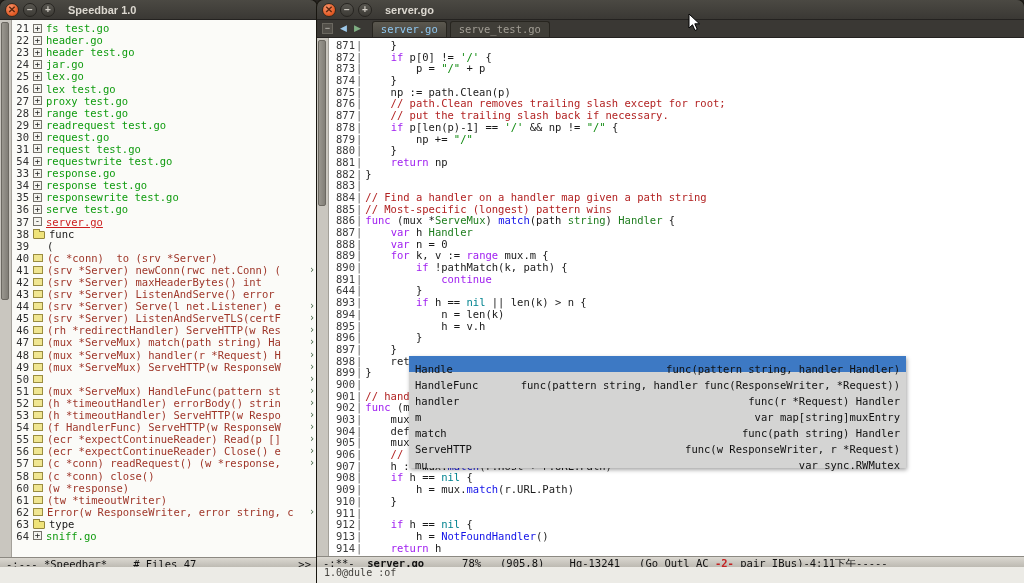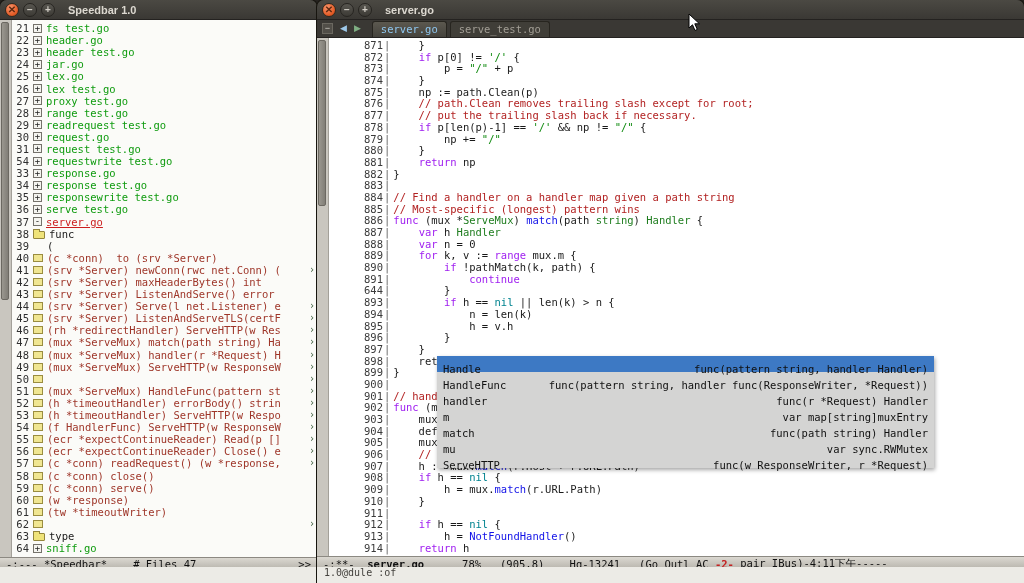--- a/index.html
+++ b/index.html
@@ -46,21 +46,21 @@
             align-items:flex-end; padding:0 3px; gap:3px; border-bottom:1px solid #242220; }
   .tbar-minus { width:11px; height:11px; background:#514e48; border:1px solid #6b6860; color:#d8d4cc;
                 font-size:9px; line-height:8px; text-align:center; margin:0 2px 3px 2px; }
   .tbar-btn { color:#9ec9ea; font-size:9px; margin:0 2px 4px 2px; line-height:9px; }
   .tbar-btn.fwd { color:#7fae83; }
   .tab { font-size:10.5px; font-family:"DejaVu Sans Mono",monospace; padding:1px 8px 2px; border:1px solid #27251f;
          border-bottom:none; border-radius:3px 3px 0 0; white-space:pre; }
   .tab.active { background:linear-gradient(#5b584f,#45433d); color:#8fc7f0; margin-left:6px; }
   .tab.inactive { background:#403e38; color:#a29e95; }
 
-  .ed-area { position:absolute; top:38px; bottom:27px; left:0; right:0; background:#ffffff; display:flex; overflow:hidden;gap:28px; }
+  .ed-area { position:absolute; top:38px; bottom:27px; left:0; right:0; background:#ffffff; display:flex; overflow:hidden; }
   .ed-main { flex:1; position:relative; overflow:hidden; font-family:"DejaVu Sans Mono",monospace;
              font-size:10.5px; padding-top:2px; }
   .ed-row { height:11.7px; line-height:11.7px; display:flex; white-space:pre; }
   .ed-num { width:26px; text-align:right; color:#3a3a3a; flex:none; }
   .ed-sep { color:#666; padding:0 3px 0 1px; flex:none; }
   .ed-code { white-space:pre; color:#1a1a1a; }
   .seg-p  { color:#1a1a1a; }
   .seg-k  { color:#a020f0; }
   .seg-c  { color:#b22222; }
   .seg-s  { color:#0f8a0f; }
@@ -72,21 +72,21 @@
   .popup { position:absolute; left:80px; top:318px; width:497px; background:#d4d4d3;
            box-shadow:1px 2px 4px rgba(0,0,0,.35); font-family:"DejaVu Sans Mono",monospace; font-size:10.5px; z-index:20; }
   .pu-row { height:15px; line-height:11.6px; display:flex; justify-content:space-between; padding:8px 6px;
             color:#101010; white-space:pre; }
   .pu-row.sel { background:#3d79c4; }
 
   
   .modeline { position:absolute; left:0; right:0; bottom:12px; height:15px;
               background:linear-gradient(#dbd8d1,#b4b1a9); border-top:1px solid #8c8982; border-bottom:1px solid #7e7b74;
               font-family:"DejaVu Sans Mono",monospace; font-size:10.5px; color:#111;
-              display:flex; align-items:center; padding:0 6px; overflow:hidden; }
+              display:flex; align-items:flex-start; padding:0 6px; overflow:hidden; }
   .win-left .modeline { height:14px; }
   .modeline span { white-space:pre; }
   .ml-buffer { font-weight:bold; }
   .ml-red { color:#c42222; font-weight:bold; }
   .ml-center { margin-left:26px; }
   .ml-right { margin-left:auto; }
   .echo { position:absolute; bottom:0; left:0; right:0; height:16px; background:#ecebe6;
           font-family:"DejaVu Sans Mono",monospace; font-size:10px; color:#44423e; padding:0 7px;
           line-height:12px; white-space:pre; overflow:hidden; }
 
@@ -140,24 +140,23 @@
           <div class="sb-row"><span class="sb-num">49</span><span class="sb-tag"></span><span class="sb-label tag">(mux *ServeMux) ServeHTTP(w ResponseW</span><span class="sb-arrow">›</span></div>
           <div class="sb-row"><span class="sb-num">50</span><span class="sb-tag"></span><span class="sb-arrow">›</span></div>
           <div class="sb-row"><span class="sb-num">51</span><span class="sb-tag"></span><span class="sb-label tag">(mux *ServeMux) HandleFunc(pattern st</span><span class="sb-arrow">›</span></div>
           <div class="sb-row"><span class="sb-num">52</span><span class="sb-tag"></span><span class="sb-label tag">(h *timeoutHandler) errorBody() strin</span><span class="sb-arrow">›</span></div>
           <div class="sb-row"><span class="sb-num">53</span><span class="sb-tag"></span><span class="sb-label tag">(h *timeoutHandler) ServeHTTP(w Respo</span><span class="sb-arrow">›</span></div>
           <div class="sb-row"><span class="sb-num">54</span><span class="sb-tag"></span><span class="sb-label tag">(f HandlerFunc) ServeHTTP(w ResponseW</span><span class="sb-arrow">›</span></div>
           <div class="sb-row"><span class="sb-num">55</span><span class="sb-tag"></span><span class="sb-label tag">(ecr *expectContinueReader) Read(p []</span><span class="sb-arrow">›</span></div>
           <div class="sb-row"><span class="sb-num">56</span><span class="sb-tag"></span><span class="sb-label tag">(ecr *expectContinueReader) Close() e</span><span class="sb-arrow">›</span></div>
           <div class="sb-row"><span class="sb-num">57</span><span class="sb-tag"></span><span class="sb-label tag">(c *conn) readRequest() (w *response,</span><span class="sb-arrow">›</span></div>
           <div class="sb-row"><span class="sb-num">58</span><span class="sb-tag"></span><span class="sb-label tag">(c *conn) close()</span></div>
-          <div class="sb-row"><span class="sb-num">59</span><span class="sb-tag"></span><span class="sb-label tag">(c *conn) serve()</span></div>
           <div class="sb-row"><span class="sb-num">60</span><span class="sb-tag"></span><span class="sb-label tag">(w *response)</span></div>
           <div class="sb-row"><span class="sb-num">61</span><span class="sb-tag"></span><span class="sb-label tag">(tw *timeoutWriter)</span></div>
-          <div class="sb-row"><span class="sb-num">62</span><span class="sb-tag"></span><span class="sb-arrow">›</span></div>
+          <div class="sb-row"><span class="sb-num">62</span><span class="sb-tag"></span><span class="sb-label tag">Error(w ResponseWriter, error string, c</span><span class="sb-arrow">›</span></div>
           <div class="sb-row"><span class="sb-num">63</span><span class="sb-folder"></span><span class="sb-label plain">type</span></div>
           <div class="sb-row"><span class="sb-num">64</span><span class="sb-box">+</span><span class="sb-label file">sniff.go</span></div>
         </div>
     </div>
     <div class="modeline">
       <span>-:--- *Speedbar*</span>
       <span class="ml-center"># Files 47</span>
       <span class="ml-right">&gt;&gt;</span>
     </div>
     <div class="echo"></div>
@@ -229,22 +228,22 @@
             <div class="ed-row"><span class="ed-num">912</span><span class="ed-sep">|</span><span class="ed-code"><span class="seg-p">    </span><span class="seg-k">if</span><span class="seg-p"> h == </span><span class="seg-cn">nil</span><span class="seg-p"> {</span></span></div>
             <div class="ed-row"><span class="ed-num">913</span><span class="ed-sep">|</span><span class="ed-code"><span class="seg-p">        h = </span><span class="seg-fn">NotFoundHandler</span><span class="seg-p">()</span></span></div>
             <div class="ed-row"><span class="ed-num">914</span><span class="ed-sep">|</span><span class="ed-code"><span class="seg-p">    </span><span class="seg-k">return</span><span class="seg-p"> h</span></span></div>
           </div>
         <div class="popup" id="popup">
             <div class="pu-row sel"><span class="pu-name">Handle</span><span class="pu-sig">func(pattern string, handler Handler)</span></div>
             <div class="pu-row"><span class="pu-name">HandleFunc</span><span class="pu-sig">func(pattern string, handler func(ResponseWriter, *Request))</span></div>
             <div class="pu-row"><span class="pu-name">handler</span><span class="pu-sig">func(r *Request) Handler</span></div>
             <div class="pu-row"><span class="pu-name">m</span><span class="pu-sig">var map[string]muxEntry</span></div>
             <div class="pu-row"><span class="pu-name">match</span><span class="pu-sig">func(path string) Handler</span></div>
+            <div class="pu-row"><span class="pu-name">ServeHTTP</span><span class="pu-sig">func(w ResponseWriter, r *Request)</span></div>
             <div class="pu-row"><span class="pu-name">mu</span><span class="pu-sig">var sync.RWMutex</span></div>
-            <div class="pu-row"><span class="pu-name">ServeHTTP</span><span class="pu-sig">func(w ResponseWriter, r *Request)</span></div>
           </div>
       </div>
     </div>
 
     <div class="modeline">
       <span>-:**-  </span>
       <span class="ml-buffer">server.go</span>
       <span>      78%   (905,8)    Hg-13241   (Go Outl AC </span>
       <span class="ml-red">-2-</span>
       <span> pair IBus)-4:11下午-----</span>

